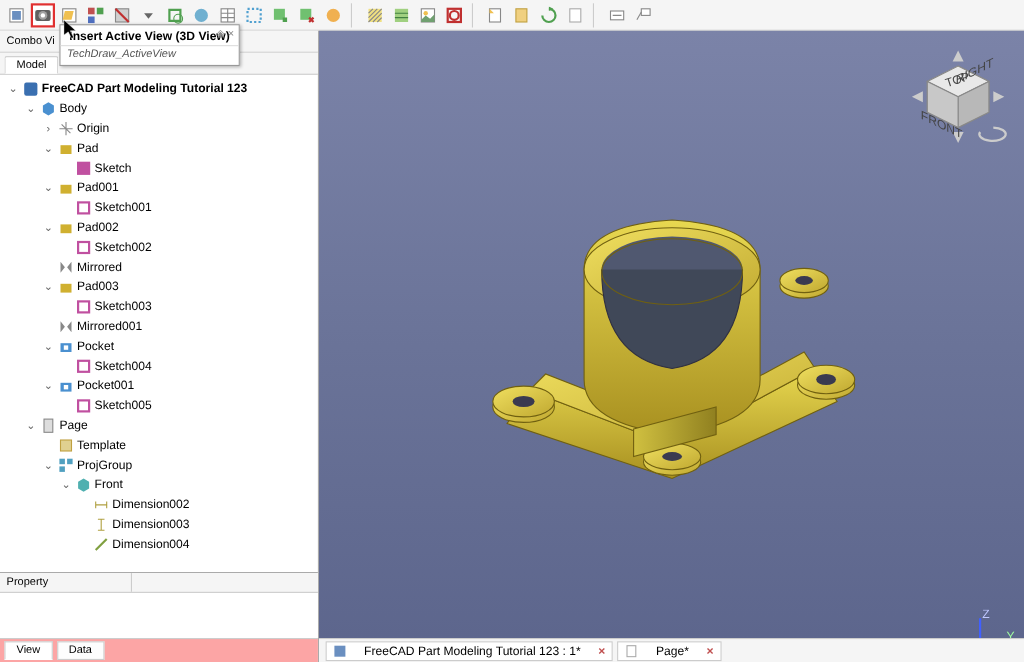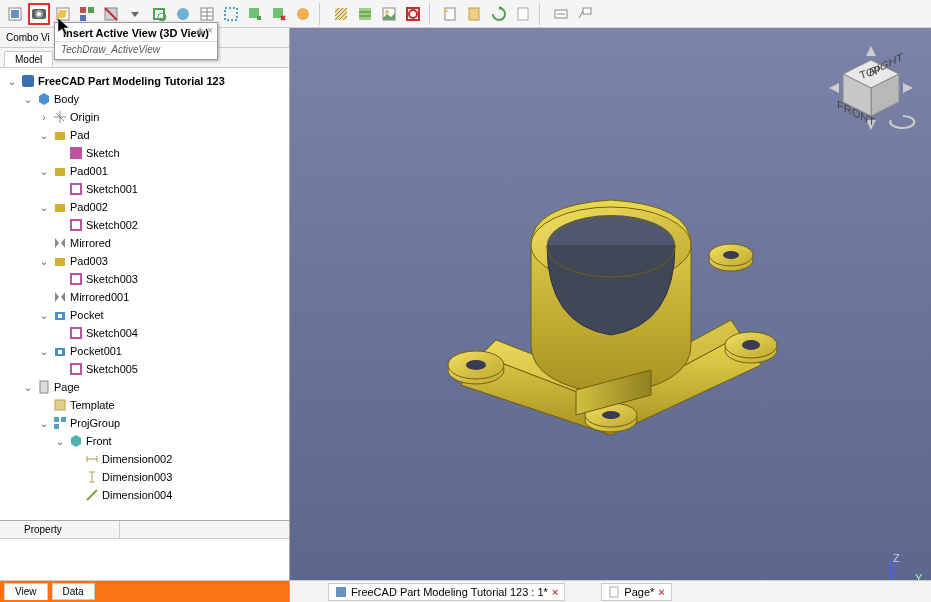--- a/index.html
+++ b/index.html
@@ -36,40 +36,40 @@
 .tree-label.bold { font-weight: bold; }
 .indent-0 { padding-left: 4px; }
 .indent-1 { padding-left: 20px; }
 .indent-2 { padding-left: 36px; }
 .indent-3 { padding-left: 52px; }
 .indent-4 { padding-left: 68px; }
 
 
 .prop-grid { height: 60px; border-top: 1px solid #aaa; background: #fff; }
 .prop-header { display: flex; background: #f5f5f5; border-bottom: 1px solid #ccc; }
-.prop-col { padding: 3px 24px; font-size: 10px; border-right: 1px solid #ccc; }
+.prop-col { padding: 3px 6px; font-size: 10px; border-right: 1px solid #ccc; }
 .prop-col.c1 { width: 120px; }
 .prop-col.c2 { flex: 1; }
 
 
-.bottom-tabs { height: 22px; display: flex; align-items: center; padding: 0 4px; background: #f97316; border-top: 1px solid #ccc; gap: 4px; }
+.bottom-tabs { height: 22px; display: flex; align-items: center; padding: 0 4px; background: #fca5a5; border-top: 1px solid #ccc; gap: 4px; }
 .btab { padding: 2px 10px; font-size: 10px; border: 1px solid #ccc; background: #fdfdfd; cursor: pointer; }
 .btab.active { background: #fff; border-bottom: 1px solid #fff; }
 
 
 .viewport { flex: 1; position: relative; background: linear-gradient(to bottom, #7b83a8 0%, #6a7398 50%, #5c658c 100%); }
 .viewport svg.part { position: absolute; top: 50%; left: 50%; transform: translate(-50%, -50%); }
 
 
 .navcube { position: absolute; top: 10px; right: 10px; width: 100px; height: 100px; }
 .axis-triad { position: absolute; bottom: 8px; right: 8px; width: 40px; height: 40px; }
 
 
 .doc-tabs { position: absolute; bottom: 0; left: 0; right: 0; height: 22px; background: #f5f5f5; border-top: 1px solid #ccc; display: flex; align-items: center; padding: 0 6px; gap: 4px; }
-.doc-tab { display: flex; align-items: center; padding: 2px 6px; background: #fff; border: 1px solid #ccc; font-size: 10px; gap: 4px; margin-left: 32px; }
+.doc-tab { display: flex; align-items: center; padding: 2px 6px; background: #fff; border: 1px solid #ccc; font-size: 10px; gap: 16px; }
 .doc-tab .close { color: #c05050; font-weight: bold; cursor: pointer; }
 
 
 .ic-doc { fill: #3a6fb0; }
 .ic-body { fill: #4a90d0; }
 .ic-origin { fill: #888; }
 .ic-pad { fill: #d0b030; }
 .ic-sketch { fill: #c050a0; }
 .ic-pocket { fill: #4a90d0; }
 .ic-page { fill: #ddd; stroke:#888; }

